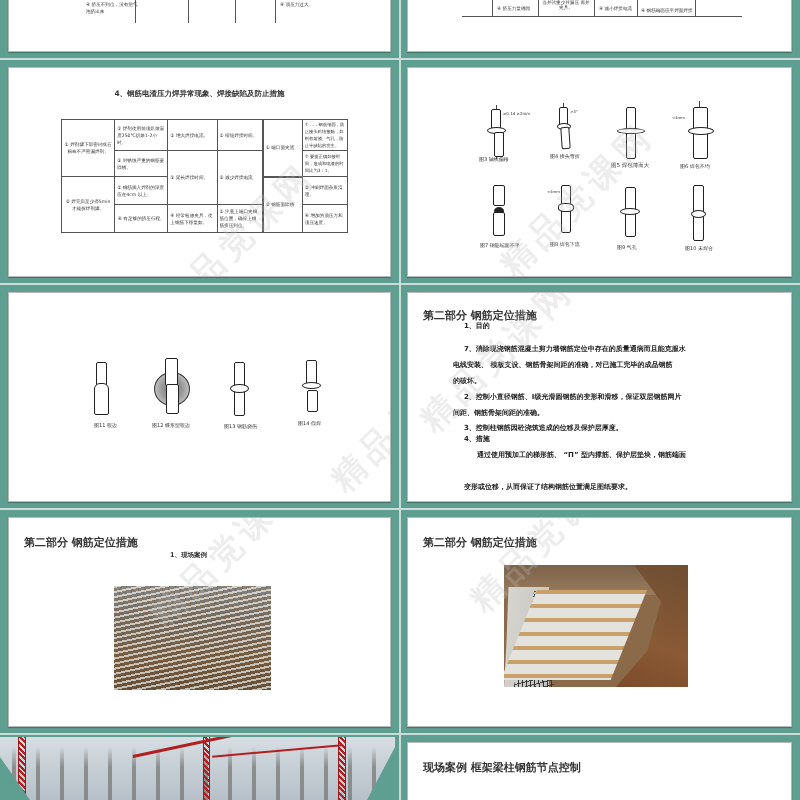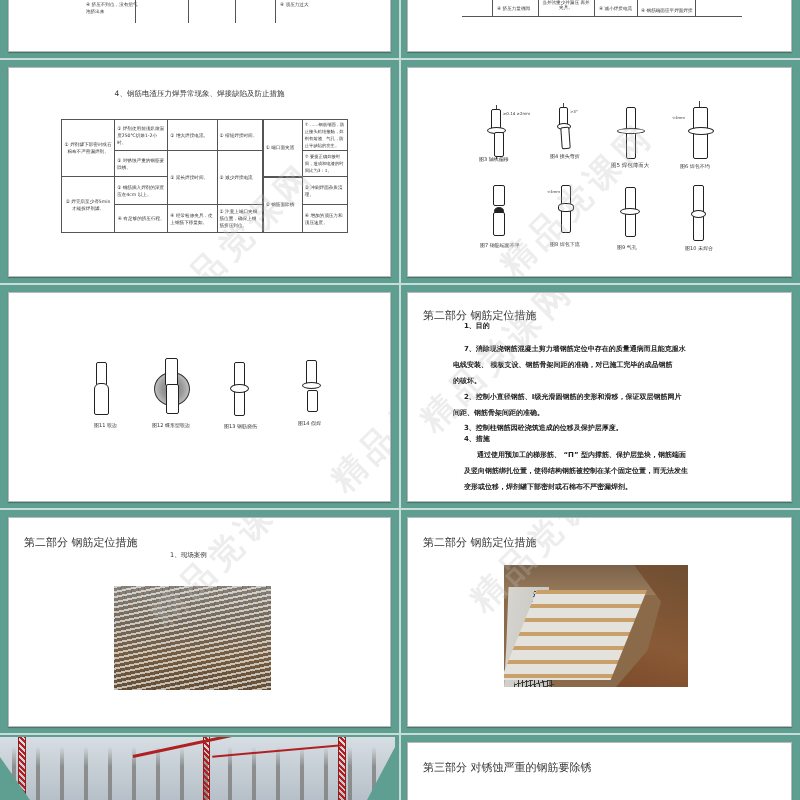--- a/index.html
+++ b/index.html
@@ -12,21 +12,21 @@
   .grid-line-v { position:absolute; top:0; width:2px; height:800px; background:#c9ddd8; }
   .slide {
     position:absolute; background:#fff; overflow:hidden;
     box-shadow: inset 0 0 0 1px #b9b9b9, 0 1px 1px rgba(0,0,0,0.25);
   }
   .wm {
     position:absolute; color:rgba(190,190,190,0.28); font-size:34px; font-weight:bold;
     transform:rotate(-45deg); white-space:nowrap; pointer-events:none; letter-spacing:6px;
   }
   .slide-h {
-    position:absolute; font-weight:normal; color:#333; font-size:14px; white-space:nowrap;
+    position:absolute; font-weight:bold; color:#333; font-size:14px; white-space:nowrap;
   }
   .cap { position:absolute; font-size:5px; color:#333; white-space:nowrap; }
   
   table.t { position:absolute; border-collapse:collapse; font-size:4.6px; color:#333; line-height:7px; }
   table.t td { border:1px solid #555; padding:1px 2px; vertical-align:middle; }
   
   .bar { position:absolute; border:1px solid #222; border-radius:2px; background:#fff; }
   .bulge { position:absolute; border:1px solid #222; border-radius:50%; background:#fff; }
   .axis { position:absolute; width:1px; background:#444; }
   .blob { position:absolute; border-radius:50%; background:radial-gradient(circle,#777 0,#999 45%,#bbb 70%); border:1px solid #333; }
@@ -196,22 +196,21 @@
   <div class="slide-h" style="left:16px; top:16px; font-size:11px;">第二部分  钢筋定位措施</div>
   <div class="para" style="left:50px; top:26px;margin-left:7px;">1、目的</div>
   <div class="para" style="left:57px; top:49px;">7、消除现浇钢筋混凝土剪力墙钢筋定位中存在的质量通病而且能克服水</div>
   <div class="para" style="left:46px; top:65px;">电线安装、 模板支设、钢筋骨架间距的准确，对已施工完毕的成品钢筋</div>
   <div class="para" style="left:46px; top:81px;">的破坏。</div>
   <div class="para" style="left:57px; top:97px;">2、控制小直径钢筋、I级光滑圆钢筋的变形和滑移，保证双层钢筋网片</div>
   <div class="para" style="left:46px; top:113px;">间距、钢筋骨架间距的准确。</div>
   <div class="para" style="left:57px; top:128px;">3、控制柱钢筋因砼浇筑造成的位移及保护层厚度。</div>
   <div class="para" style="left:57px; top:139px;">4、措施</div>
   <div class="para" style="left:70px; top:155px;">通过使用预加工的梯形筋、 “Π” 型内撑筋、保护层垫块，钢筋端面</div>
-  <div class="para" style="left:57px; top:171px;">及竖向钢筋绑扎位置，使得结构钢筋被控制在某个固定位置，而无法发生</div>
-  <div class="para" style="left:57px; top:187px;">变形或位移，焊剂罐下部密封或石棉布不严密漏焊剂。</div>
+  <div class="para" style="left:57px; top:187px;">变形或位移，从而保证了结构钢筋位置满足图纸要求。</div>
   <div class="wm" style="left:-10px; top:40px;">精品党课网</div>
 </div>
 
 <div class="slide" style="left:8px; top:517px; width:383px; height:210px;">
   <div class="slide-h" style="left:16px; top:18px; font-size:11px;">第二部分  钢筋定位措施</div>
   <div class="slide-h" style="left:162px; top:34px; font-size:6.5px;">1、现场案例</div>
   <div class="photo" style="left:106px; top:69px; width:157px; height:104px;
        background:
         repeating-linear-gradient(168deg, rgba(210,210,205,0.85) 0 2px, rgba(90,80,70,0.6) 2px 5px),
         repeating-linear-gradient(100deg, rgba(190,120,50,0.7) 0 1px, transparent 1px 6px),
@@ -239,14 +238,14 @@
   <div style="position:absolute; left:18px; top:0; width:6px; height:63px; background:repeating-linear-gradient(45deg,#b02020 0 2px,transparent 2px 4px); border-left:1px solid #a01818; border-right:1px solid #a01818;"></div>
   <div style="position:absolute; left:203px; top:0; width:5px; height:63px; background:repeating-linear-gradient(45deg,#b02020 0 2px,transparent 2px 4px); border-left:1px solid #a01818; border-right:1px solid #a01818;"></div>
   <div style="position:absolute; left:133px; top:18px; width:108px; height:3px; background:#b02020; transform:rotate(-12deg); transform-origin:left;"></div>
   <div style="position:absolute; left:212px; top:13px; width:130px; height:2px; background:#b02020; transform:rotate(-5deg);"></div>
   <div style="position:absolute; left:338px; top:0; width:6px; height:63px; background:repeating-linear-gradient(45deg,#b02020 0 2px,transparent 2px 4px); border-left:1px solid #a01818; border-right:1px solid #a01818;"></div>
   <div style="position:absolute; left:0; top:20px; width:30px; height:43px; background:#5e9f92; clip-path:polygon(0 0,100% 100%,0 100%);"></div>
   <div style="position:absolute; right:0; top:10px; width:28px; height:53px; background:#5e9f92; clip-path:polygon(100% 0,100% 100%,0 100%);"></div>
 </div>
 
 <div class="slide" style="left:407px; top:742px; width:385px; height:70px;">
-  <div class="slide-h" style="left:16px; top:18px; font-size:11px;">第三部分  对锈蚀严重的钢筋要除锈</div>
+  <div class="slide-h" style="left:16px; top:18px; font-size:11px;">现场案例  框架梁柱钢筋节点控制</div>
 </div>
 
 </body></html>

